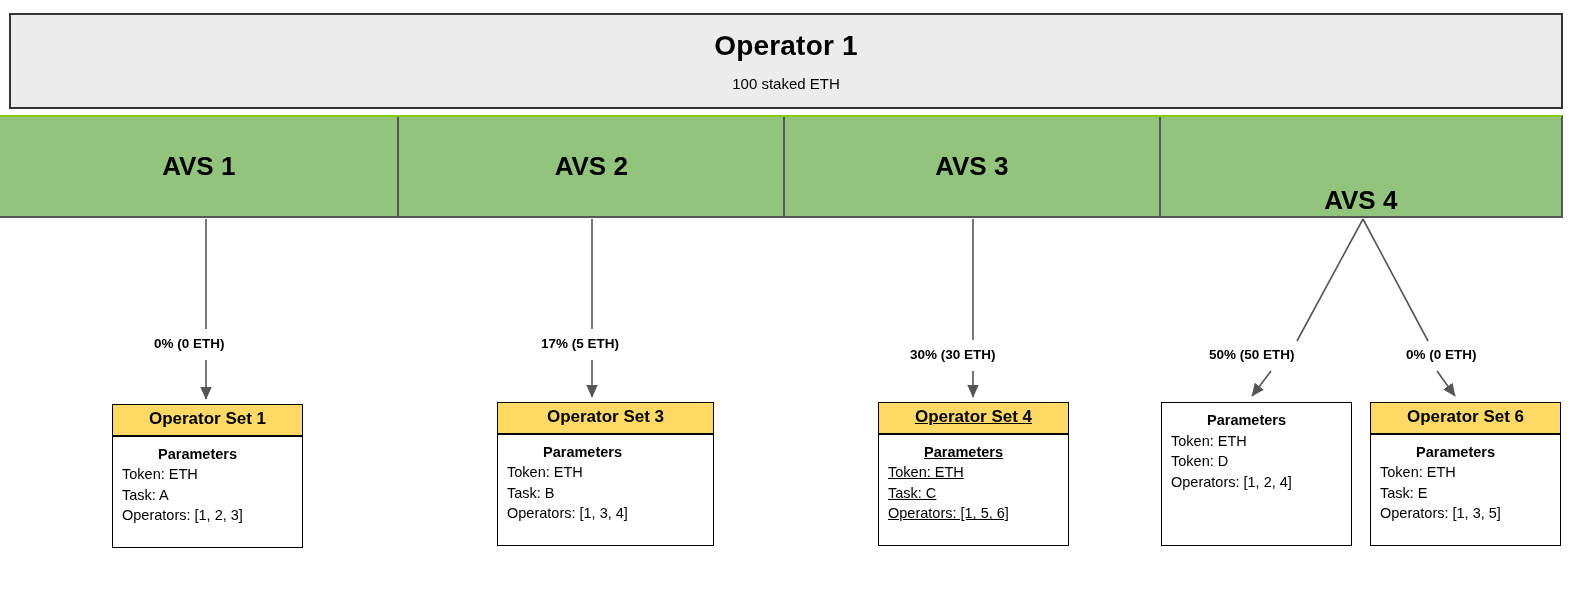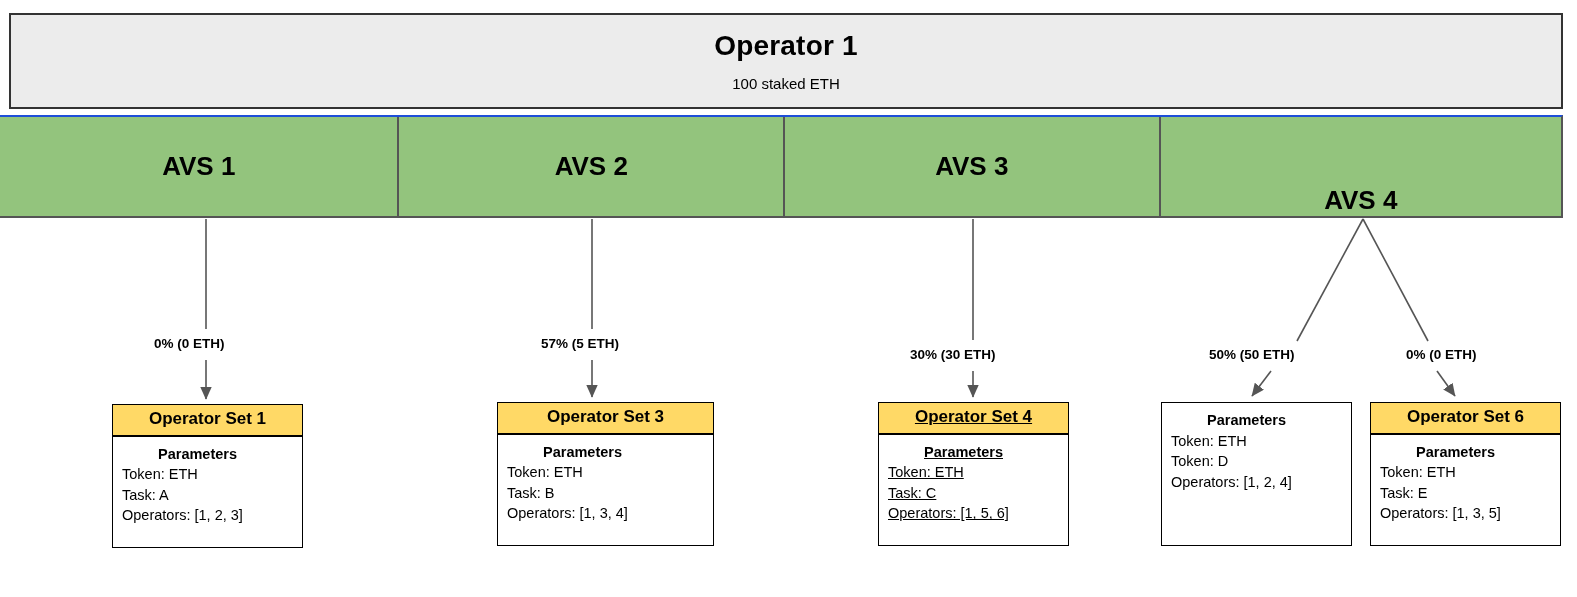--- a/index.html
+++ b/index.html
@@ -49,21 +49,21 @@
 
   
   .avs-row {
     position: absolute;
     left: 0px;
     top: 115px;
     width: 1563px;
     height: 103px;
     display: flex;
     box-sizing: border-box;
-    border-top: 2px solid #1d4ed8;
+    border-top: 2px solid #84cc16;
     border-bottom: 2px solid #555555;
     border-right: 2px solid #555555;
   }
   .avs-cell {
     background: #93c47d;
     display: flex;
     align-items: center;
     justify-content: center;
     box-sizing: border-box;
     border-right: 2px solid #555555;
@@ -178,21 +178,21 @@
       <line x1="1271" y1="371" x2="1252" y2="396" stroke="#555555" stroke-width="1.6" marker-end="url(#arrowhead)"></line>
     </g>
 
     <g>
       <line x1="1363" y1="219" x2="1428" y2="341" stroke="#555555" stroke-width="1.6"></line>
       <line x1="1437" y1="371" x2="1455" y2="396" stroke="#555555" stroke-width="1.6" marker-end="url(#arrowhead)"></line>
     </g>
   </svg>
 
   <div class="edge-label" style="left:154px; top:336px;">0% (0 ETH)</div>
-  <div class="edge-label" style="left:541px; top:336px;">57% (5 ETH)</div>
+  <div class="edge-label" style="left:541px; top:336px;">17% (5 ETH)</div>
   <div class="edge-label" style="left:910px; top:347px;">30% (30 ETH)</div>
   <div class="edge-label" style="left:1209px; top:347px;">50% (50 ETH)</div>
   <div class="edge-label" style="left:1406px; top:347px;">0% (0 ETH)</div>
 
   <div class="opset-card" style="left:112px; top:404px; width:191px; height:144px;">
     <div class="opset-header">Operator Set 1</div>
     <div class="opset-body">
       <span class="opset-params-title">Parameters</span>
       <span class="opset-line">Token: ETH</span>
       <span class="opset-line">Task: A</span>

